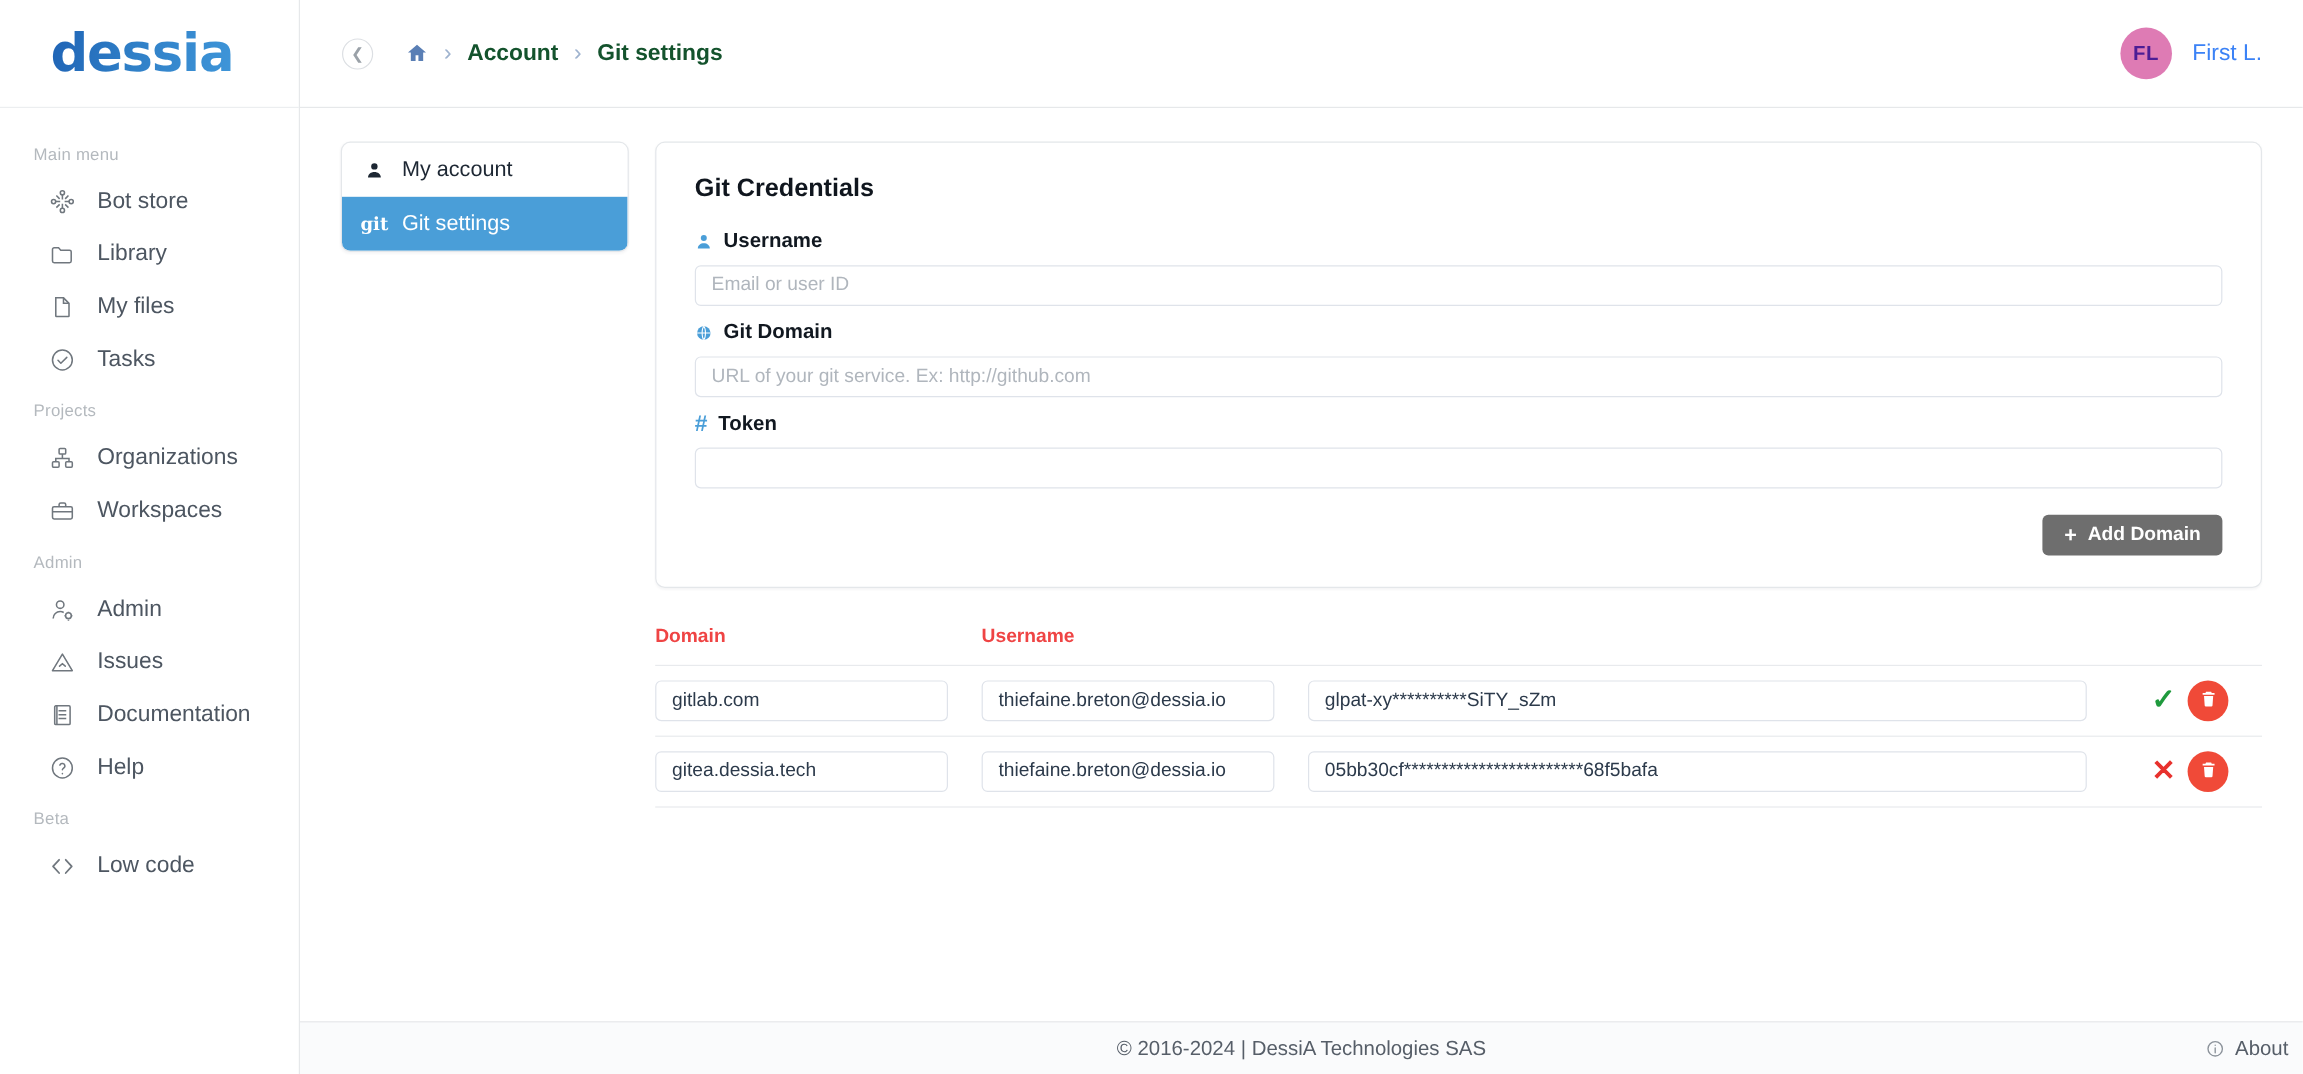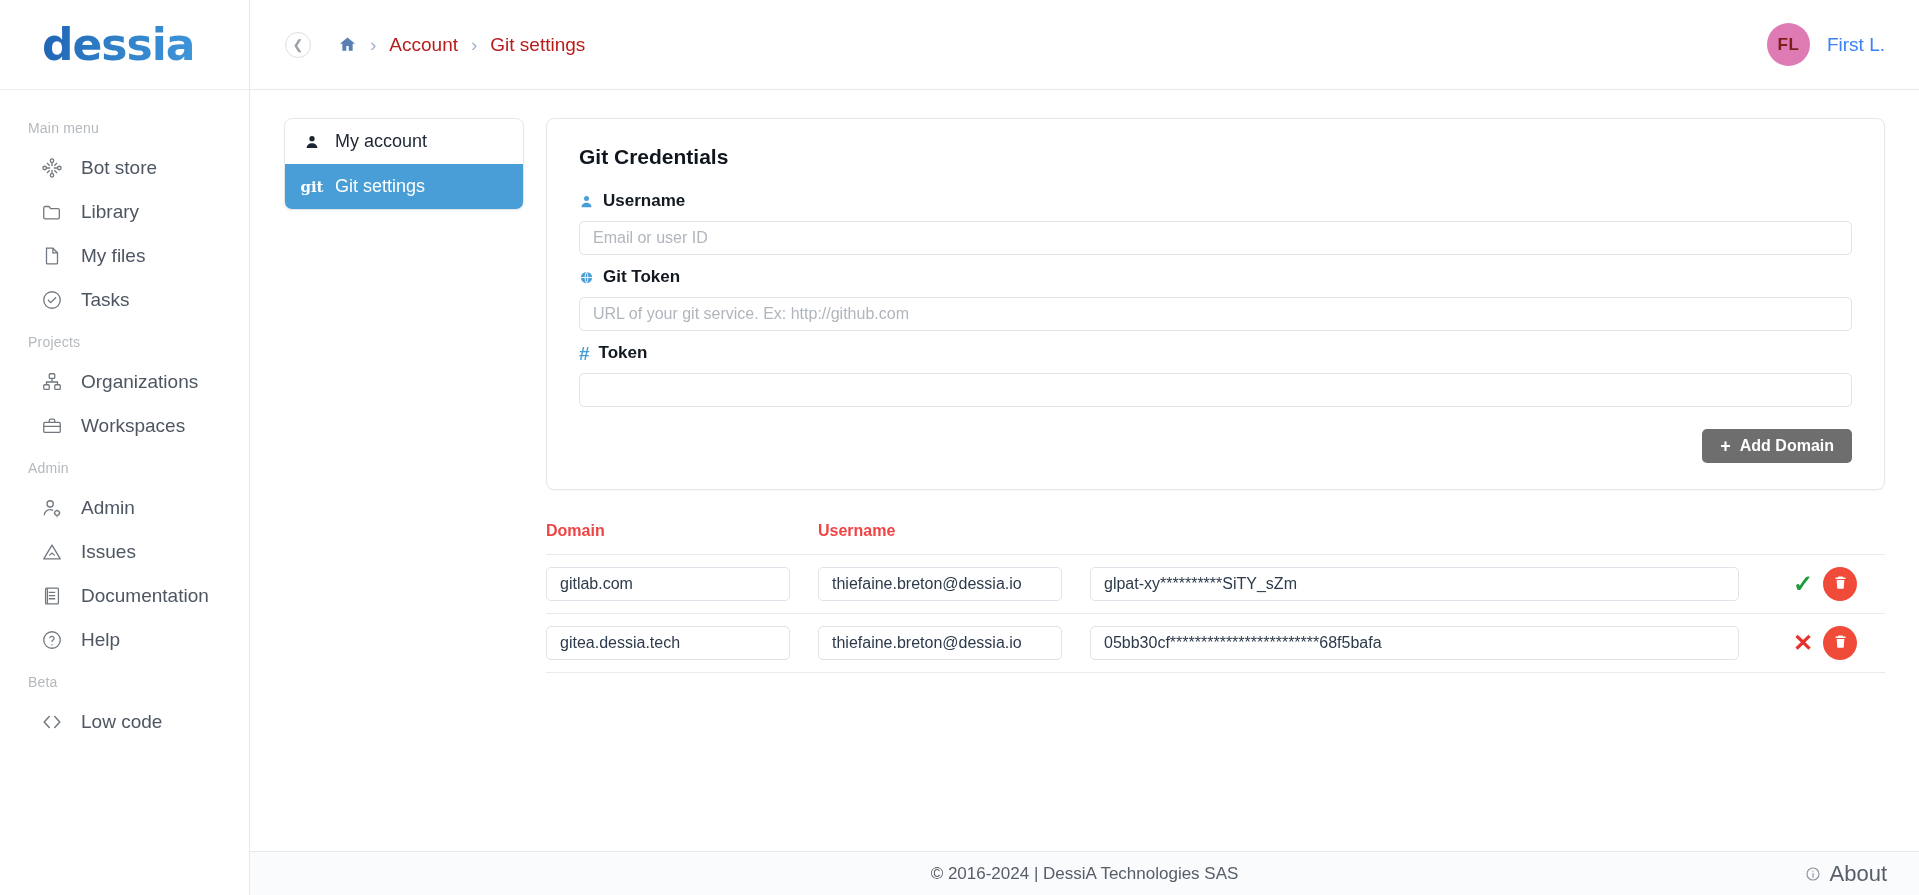--- a/index.html
+++ b/index.html
@@ -55,26 +55,26 @@
   .collapse-btn {
     width: 26px; height: 26px; border-radius: 50%;
     border: 1px solid #dcdfe3; background: #fff;
     margin-left: 35px;
     display: flex; align-items: center; justify-content: center;
     color: #9aa1a8; font-size: 13px; cursor: pointer; flex: 0 0 26px;
   }
   .breadcrumb { display: flex; align-items: center; gap: 13px; margin-left: 27px; }
   .bc-home { color: #5a7fb5; display: flex; align-items: center; cursor: pointer;}
   .bc-sep { color: #9fb3cf; font-size: 19px; line-height: 1; }
-  .bc-item { font-size: 19px; color: #b91c1c; cursor: pointer; }
+  .bc-item { font-size: 19px; color: #14532d; cursor: pointer; font-weight: bold; }
   .user-block { margin-left: auto; display: flex; align-items: center; gap: 17px; cursor: pointer;}
   .avatar {
     width: 43px; height: 43px; border-radius: 50%;
     background: #de7bb4;
-    color: #7f1d1d; font-size: 17px; font-weight: 600;
+    color: #4c1d95; font-size: 17px; font-weight: 600;
     display: flex; align-items: center; justify-content: center;
     letter-spacing: .5px;
   }
   .user-name { font-size: 19px; color: #3b82f6; font-weight: 500;}
 
   .content {
     flex: 1 1 auto; display: flex; gap: 22px;
     padding: 28px 34px 0 34px;
     background: #ffffff; min-height: 0;
   }
@@ -160,23 +160,23 @@
     border-top: 1px solid #e6e8ea;
     background: #fafbfc;
     display: flex; align-items: center; position: relative;
     margin-top: auto;
   }
   .copyright {
     position: absolute; left: 0; right: 0; text-align: center;
     font-size: 17px; color: #565e68;
   }
   .about {
-    margin-left: auto; margin-right: 32px;
+    margin-left: auto; margin-right: 12px;
     display: flex; align-items: center; gap: 9px;
-    font-size: 22px; color: #565e68; cursor: pointer; z-index: 2;
+    font-size: 17px; color: #565e68; cursor: pointer; z-index: 2;
   }
   .about .aicon { color: #8b929a; display: flex; }
 </style>
 </head>
 <body>
 
 <div class="app">
 
   <aside class="sidebar">
     <div class="logo-wrap">
@@ -354,21 +354,21 @@
           </div>
 
           <div class="field">
             <div class="field-label">
               <span class="ficon">
                 <svg width="15" height="15" viewBox="0 0 24 24" fill="none" stroke="currentColor" stroke-width="2">
                     <circle cx="12" cy="12" r="9" fill="currentColor" stroke="none"></circle>
                     <path d="M3 12h18M12 3c3 3.4 3 14.6 0 18M12 3c-3 3.4-3 14.6 0 18" stroke="#fff" stroke-width="1.4"></path>
                   </svg>
               </span>
-              <span>Git Token</span>
+              <span>Git Domain</span>
             </div>
             <input class="input" type="text" placeholder="URL of your git service. Ex: http://github.com" style="">
           </div>
 
           <div class="field">
             <div class="field-label">
               <span class="hash-glyph">#</span>
               <span>Token</span>
             </div>
             <input class="input" type="text" placeholder="" style="">

